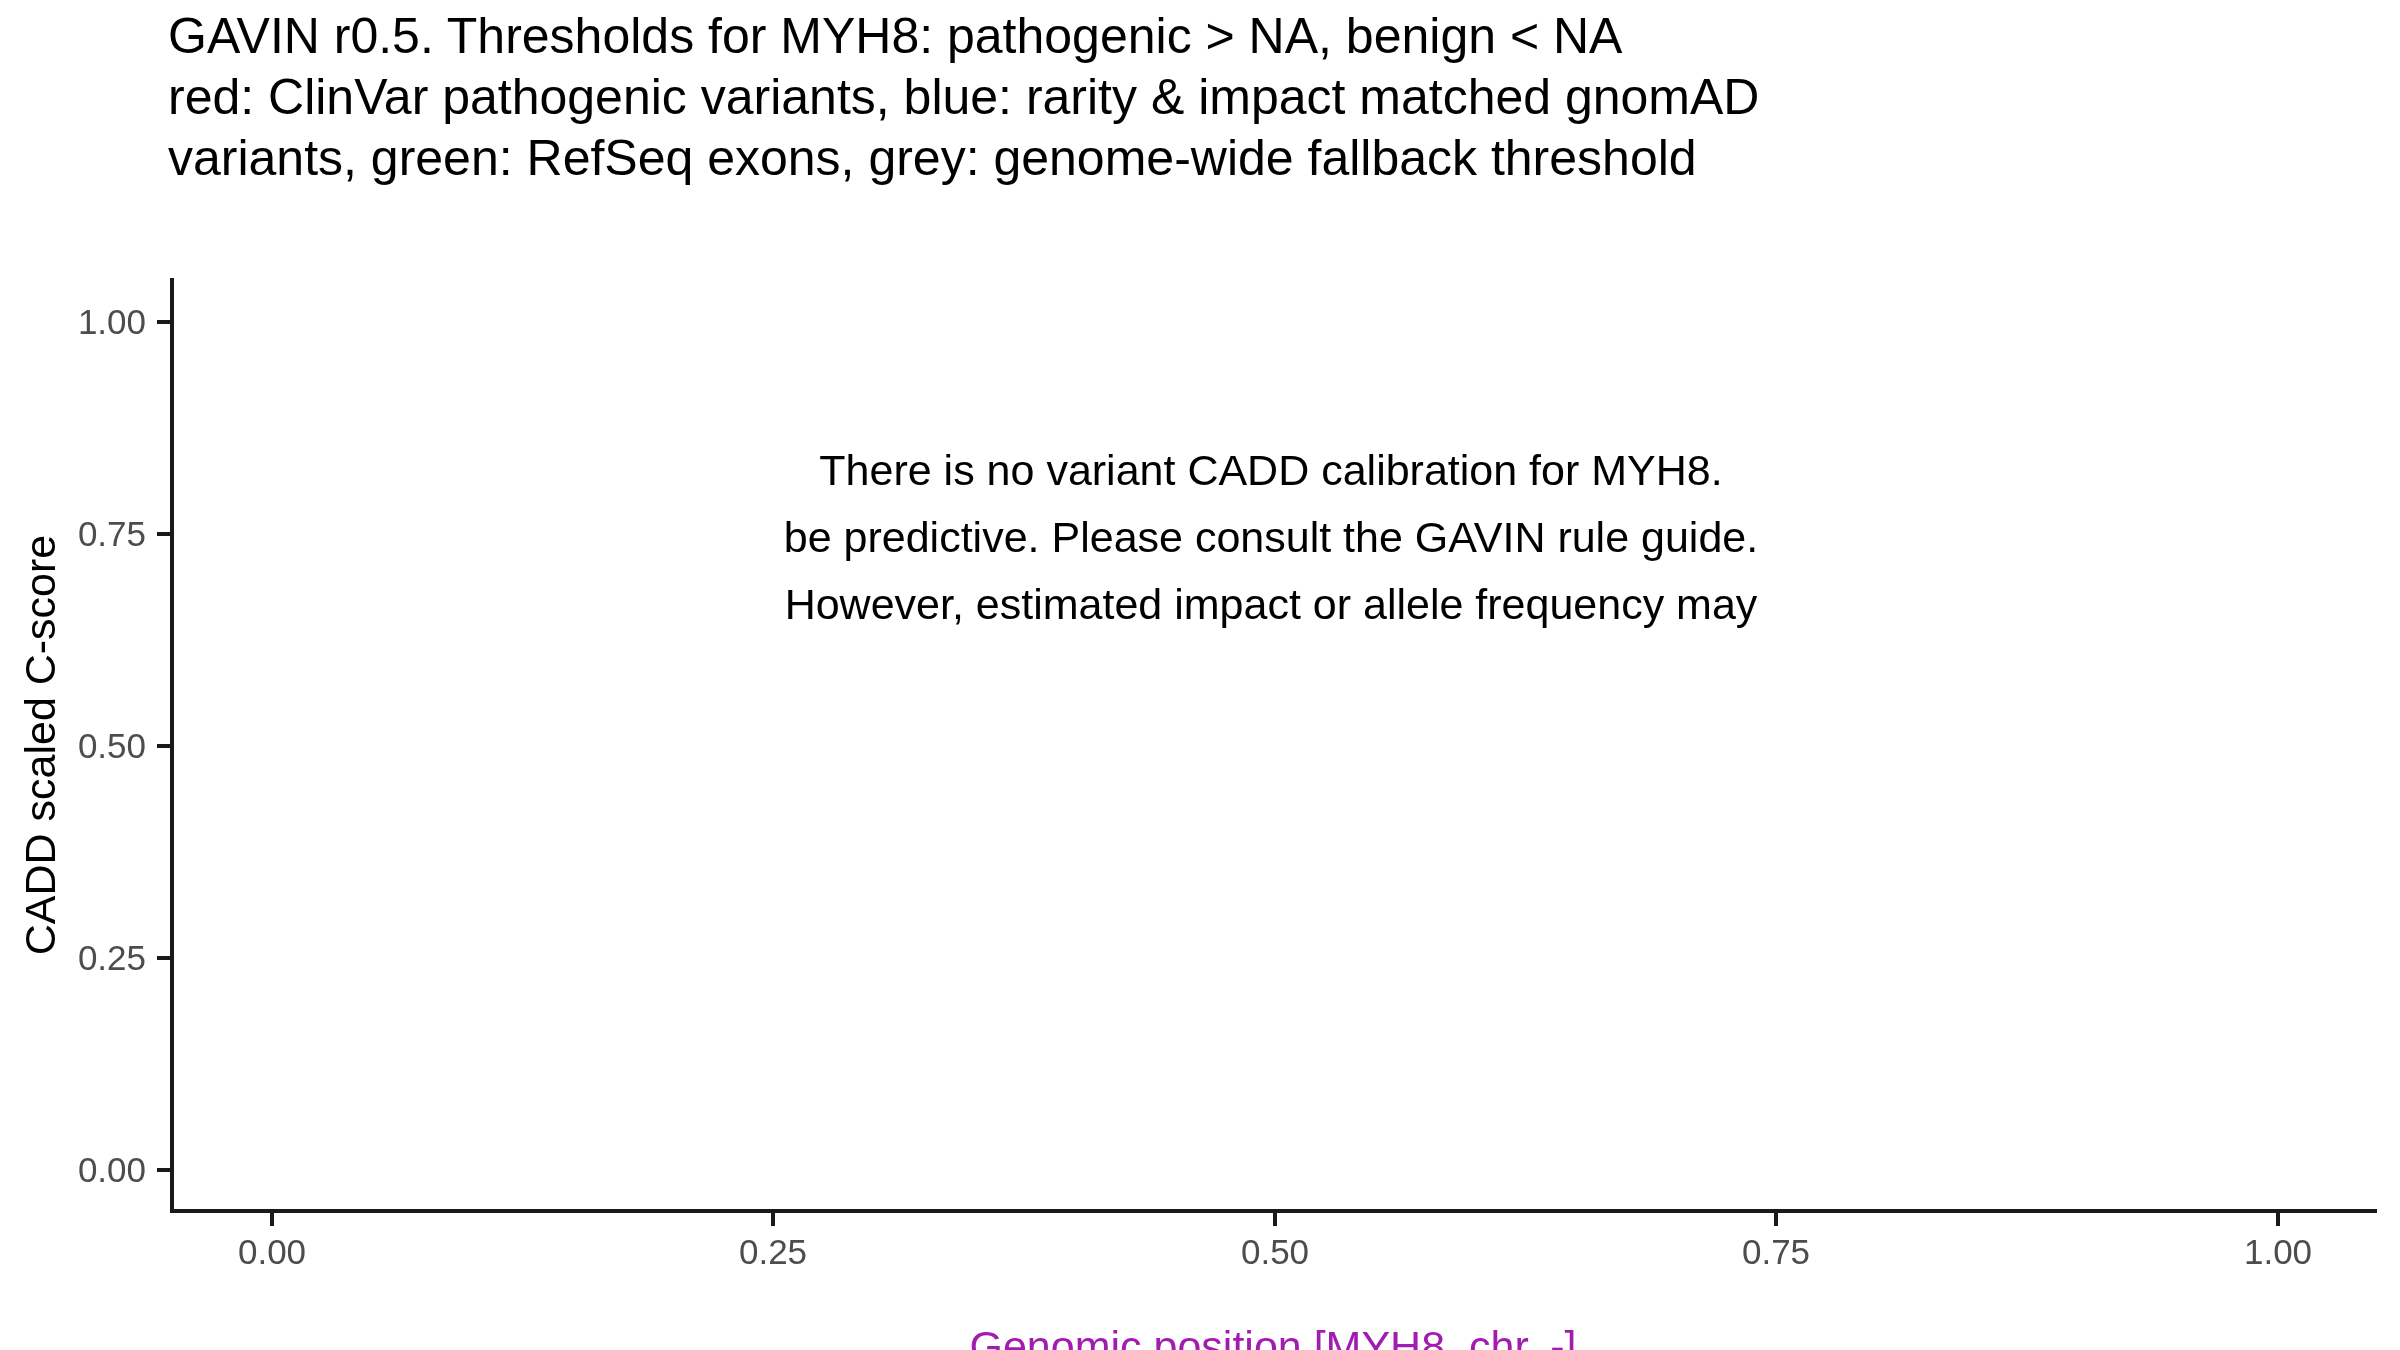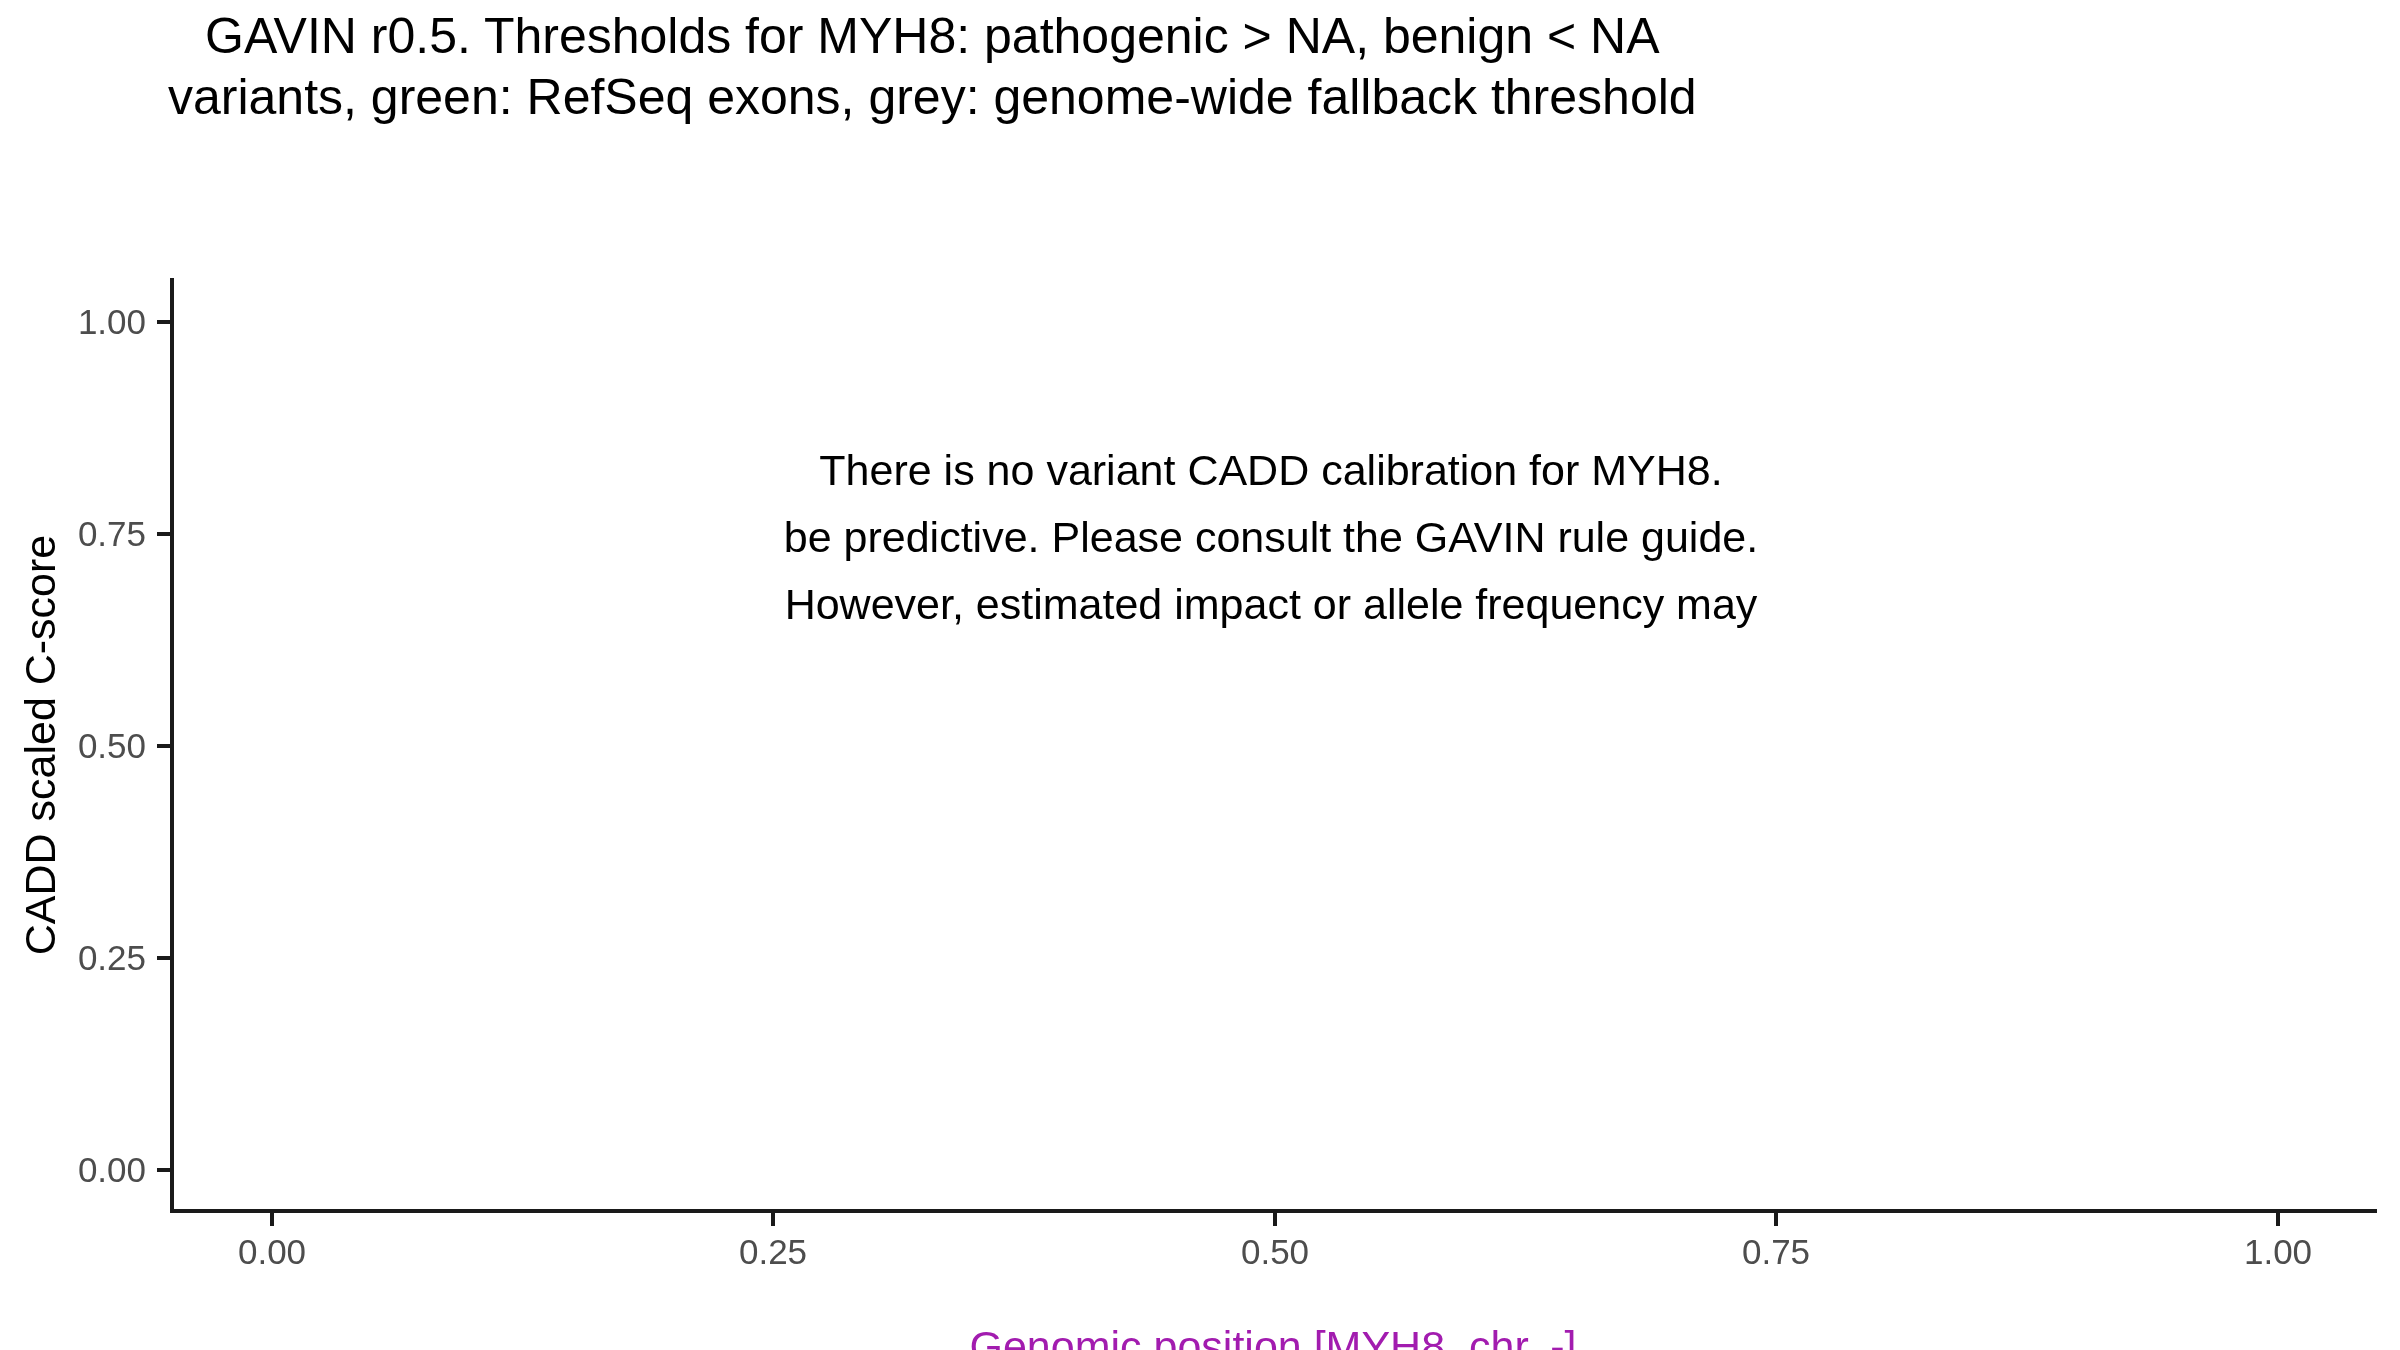--- a/index.html
+++ b/index.html
@@ -18,21 +18,20 @@
 
   
   #plot-title {
     position: absolute;
     left: 168px;
     top: 6px;
     font-size: 50px;
     line-height: 61px;
     color: #000000;
     white-space: nowrap;
-    text-align: center;
   }
 
   
   #plot-panel {
     position: absolute;
     left: 170px;
     top: 278px;
     width: 2207px;
     height: 935px;
     box-sizing: border-box;
@@ -118,20 +117,21 @@
     white-space: nowrap;
   }
 </style>
 </head>
 <body>
 
 <div id="figure">
 
   <div id="plot-title">
     <div>GAVIN r0.5. Thresholds for MYH8: pathogenic &gt; NA, benign &lt; NA</div>
+    <div>red: ClinVar pathogenic variants, blue: rarity &amp; impact matched gnomAD</div>
     <div>variants, green: RefSeq exons, grey: genome-wide fallback threshold</div>
   </div>
 
   <div id="plot-panel"></div>
 
   <div id="panel-annotation">
     <div>There is no variant CADD calibration for MYH8.</div>
     <div>be predictive. Please consult the GAVIN rule guide.</div>
     <div>However, estimated impact or allele frequency may</div>
   </div>

